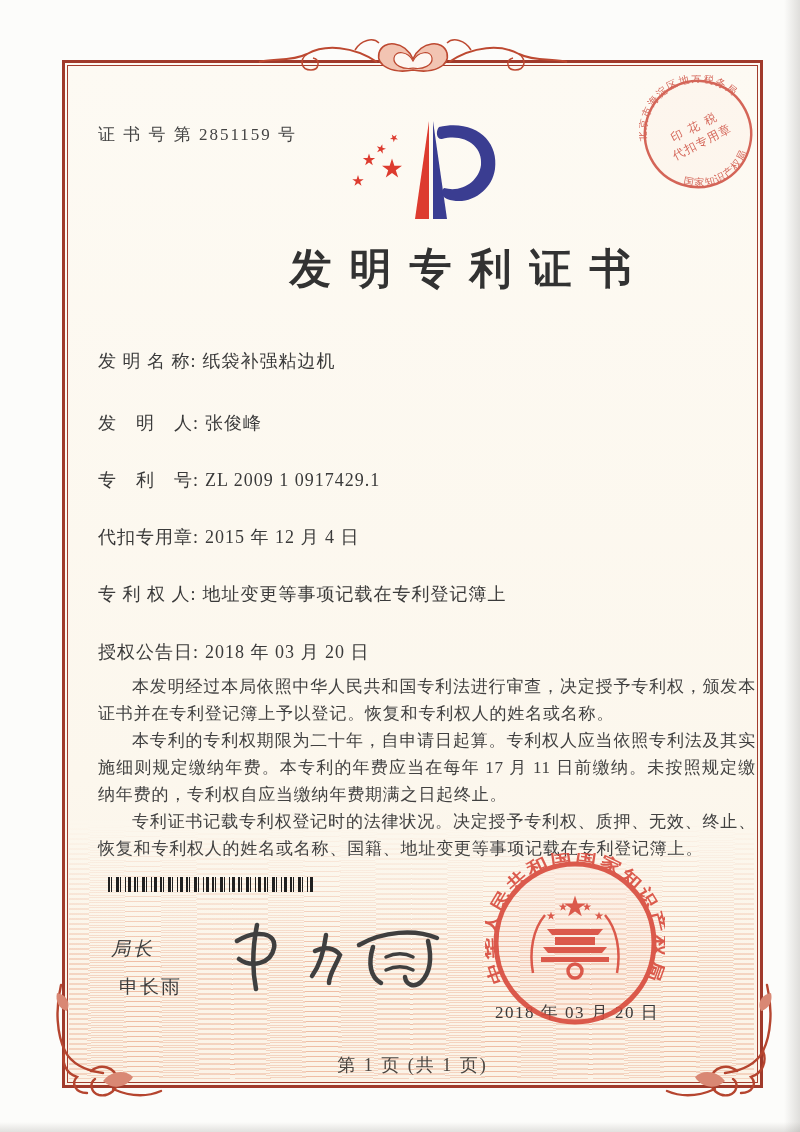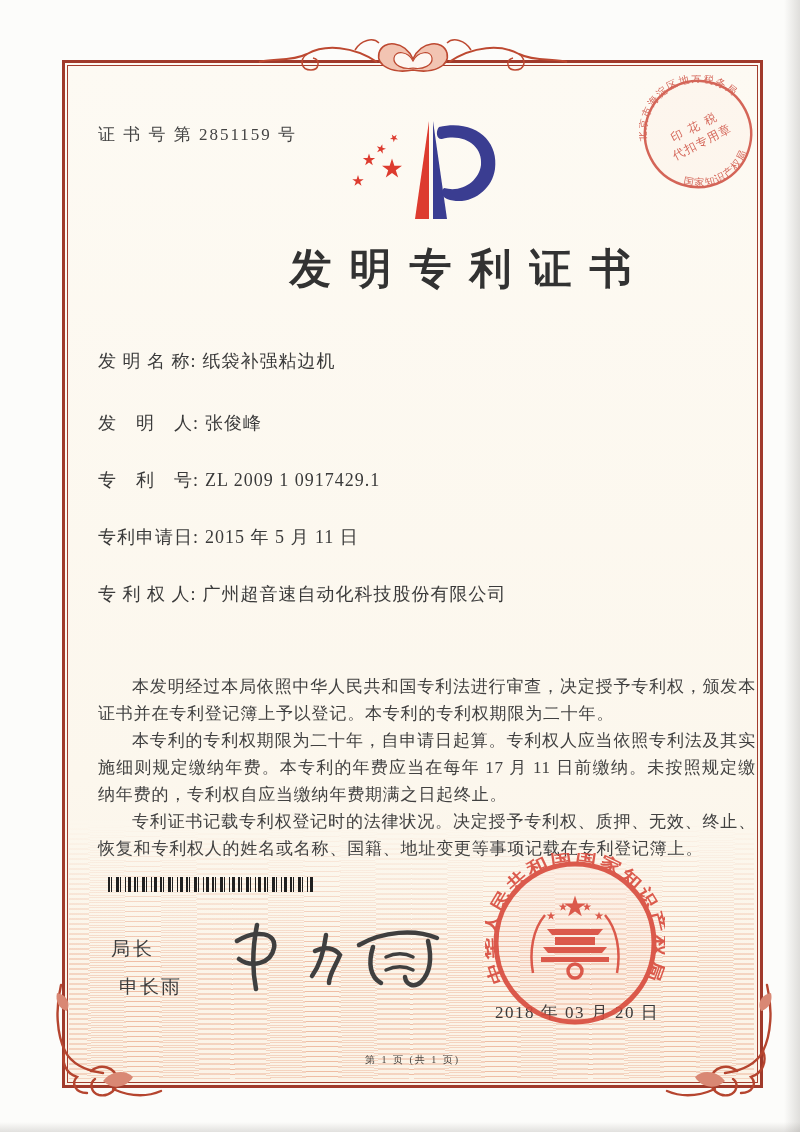--- a/index.html
+++ b/index.html
@@ -27,26 +27,26 @@
   .field .val{margin-left:6px;letter-spacing:1px;}
   .paras{left:33px;top:610px;width:658px;}
   .paras p{margin:0;font-size:17px;line-height:27px;letter-spacing:.8px;
         text-align:justify;text-indent:2em;color:#414141;}
   .barcode{left:43px;top:814px;width:205px;height:15px;
         background:repeating-linear-gradient(90deg,
           #202020 0 2px,transparent 2px 3px,#202020 3px 4px,transparent 4px 8px,
           #202020 8px 11px,transparent 11px 12px,#202020 12px 13px,transparent 13px 17px,
           #202020 17px 18px,transparent 18px 20px,#202020 20px 23px,transparent 23px 26px);}
   .signer-title{left:46px;top:873px;font-size:19px;letter-spacing:3px;color:#3c3c3c;
-        font-family:"Liberation Sans","DejaVu Sans",sans-serif;}
+        font-family:"Liberation Sans","DejaVu Sans",sans-serif;font-style:italic;}
   .signer-name{left:54px;top:911px;font-size:19px;letter-spacing:2px;color:#3c3c3c;
         font-family:"Liberation Sans","DejaVu Sans",sans-serif;}
   .handwriting{left:158px;top:848px;}
   .issue-date{left:430px;top:938px;font-size:17px;letter-spacing:1.5px;color:#3a3a3a;z-index:1;}
-  .page-footer{left:0;top:990px;width:695px;text-align:center;font-size:10px;
+  .page-footer{left:0;top:990px;width:695px;text-align:center;font-size:18px;
         letter-spacing:2px;color:#4a4540;}
   .tax-stamp{left:574px;top:12px;opacity:.88;}
   .office-seal{left:420px;top:790px;opacity:.90;}
 </style>
 </head>
 <body>
 
 <svg width="0" height="0" style="position:absolute" aria-hidden="true">
   <defs>
     <path id="star5" d="M0,-10 L2.25,-3.09 L9.51,-3.09 L3.63,1.18 L5.88,8.09 L0,3.82 L-5.88,8.09 L-3.63,1.18 L-9.51,-3.09 L-2.25,-3.09 Z"></path>
@@ -77,28 +77,31 @@
     <div class="abs field" style="top:348px">
       <span class="lbl">发　明　人:</span><span class="val">张俊峰</span>
     </div>
     <div class="abs field" style="top:286px">
       <span class="lbl">发 明 名 称:</span><span class="val">纸袋补强粘边机</span>
     </div>
     <div class="abs field" style="top:405px">
       <span class="lbl">专　利　号:</span><span class="val">ZL 2009 1 0917429.1</span>
     </div>
     <div class="abs field" style="top:462px">
-      <span class="lbl">专利申请日:</span><span class="val">2015 年 5 月 11 日</span>
+      <span class="lbl">代扣专用章:</span><span class="val">2015 年 12 月 4 日</span>
     </div>
     <div class="abs field" style="top:519px">
-      <span class="lbl">专 利 权 人:</span><span class="val">广州超音速自动化科技股份有限公司</span>
+      <span class="lbl">专 利 权 人:</span><span class="val">地址变更等事项记载在专利登记簿上</span>
+    </div>
+    <div class="abs field" style="top:577px">
+      <span class="lbl">授权公告日:</span><span class="val">2018 年 03 月 20 日</span>
     </div>
 
     <div class="abs paras">
-      <p>本发明经过本局依照中华人民共和国专利法进行审查，决定授予专利权，颁发本证书并在专利登记簿上予以登记。本专利的专利权期限为二十年。</p>
+      <p>本发明经过本局依照中华人民共和国专利法进行审查，决定授予专利权，颁发本证书并在专利登记簿上予以登记。恢复和专利权人的姓名或名称。</p>
       <p>本专利的专利权期限为二十年，自申请日起算。专利权人应当依照专利法及其实施细则规定缴纳年费。本专利的年费应当在每年 17 月 11 日前缴纳。未按照规定缴纳年费的，专利权自应当缴纳年费期满之日起终止。</p>
       <p>专利证书记载专利权登记时的法律状况。决定授予专利权、质押、无效、终止、恢复和专利权人的姓名或名称、国籍、地址变更等事项记载在专利登记簿上。</p>
     </div>
 
     <div class="abs barcode"></div>
 
     <div class="abs signer-title">局长</div>
     <div class="abs signer-name">申长雨</div>
 
     <svg class="abs handwriting" width="235" height="100" viewBox="0 0 235 100" fill="none" stroke="#3f3f3f" stroke-width="4.5" stroke-linecap="round">

